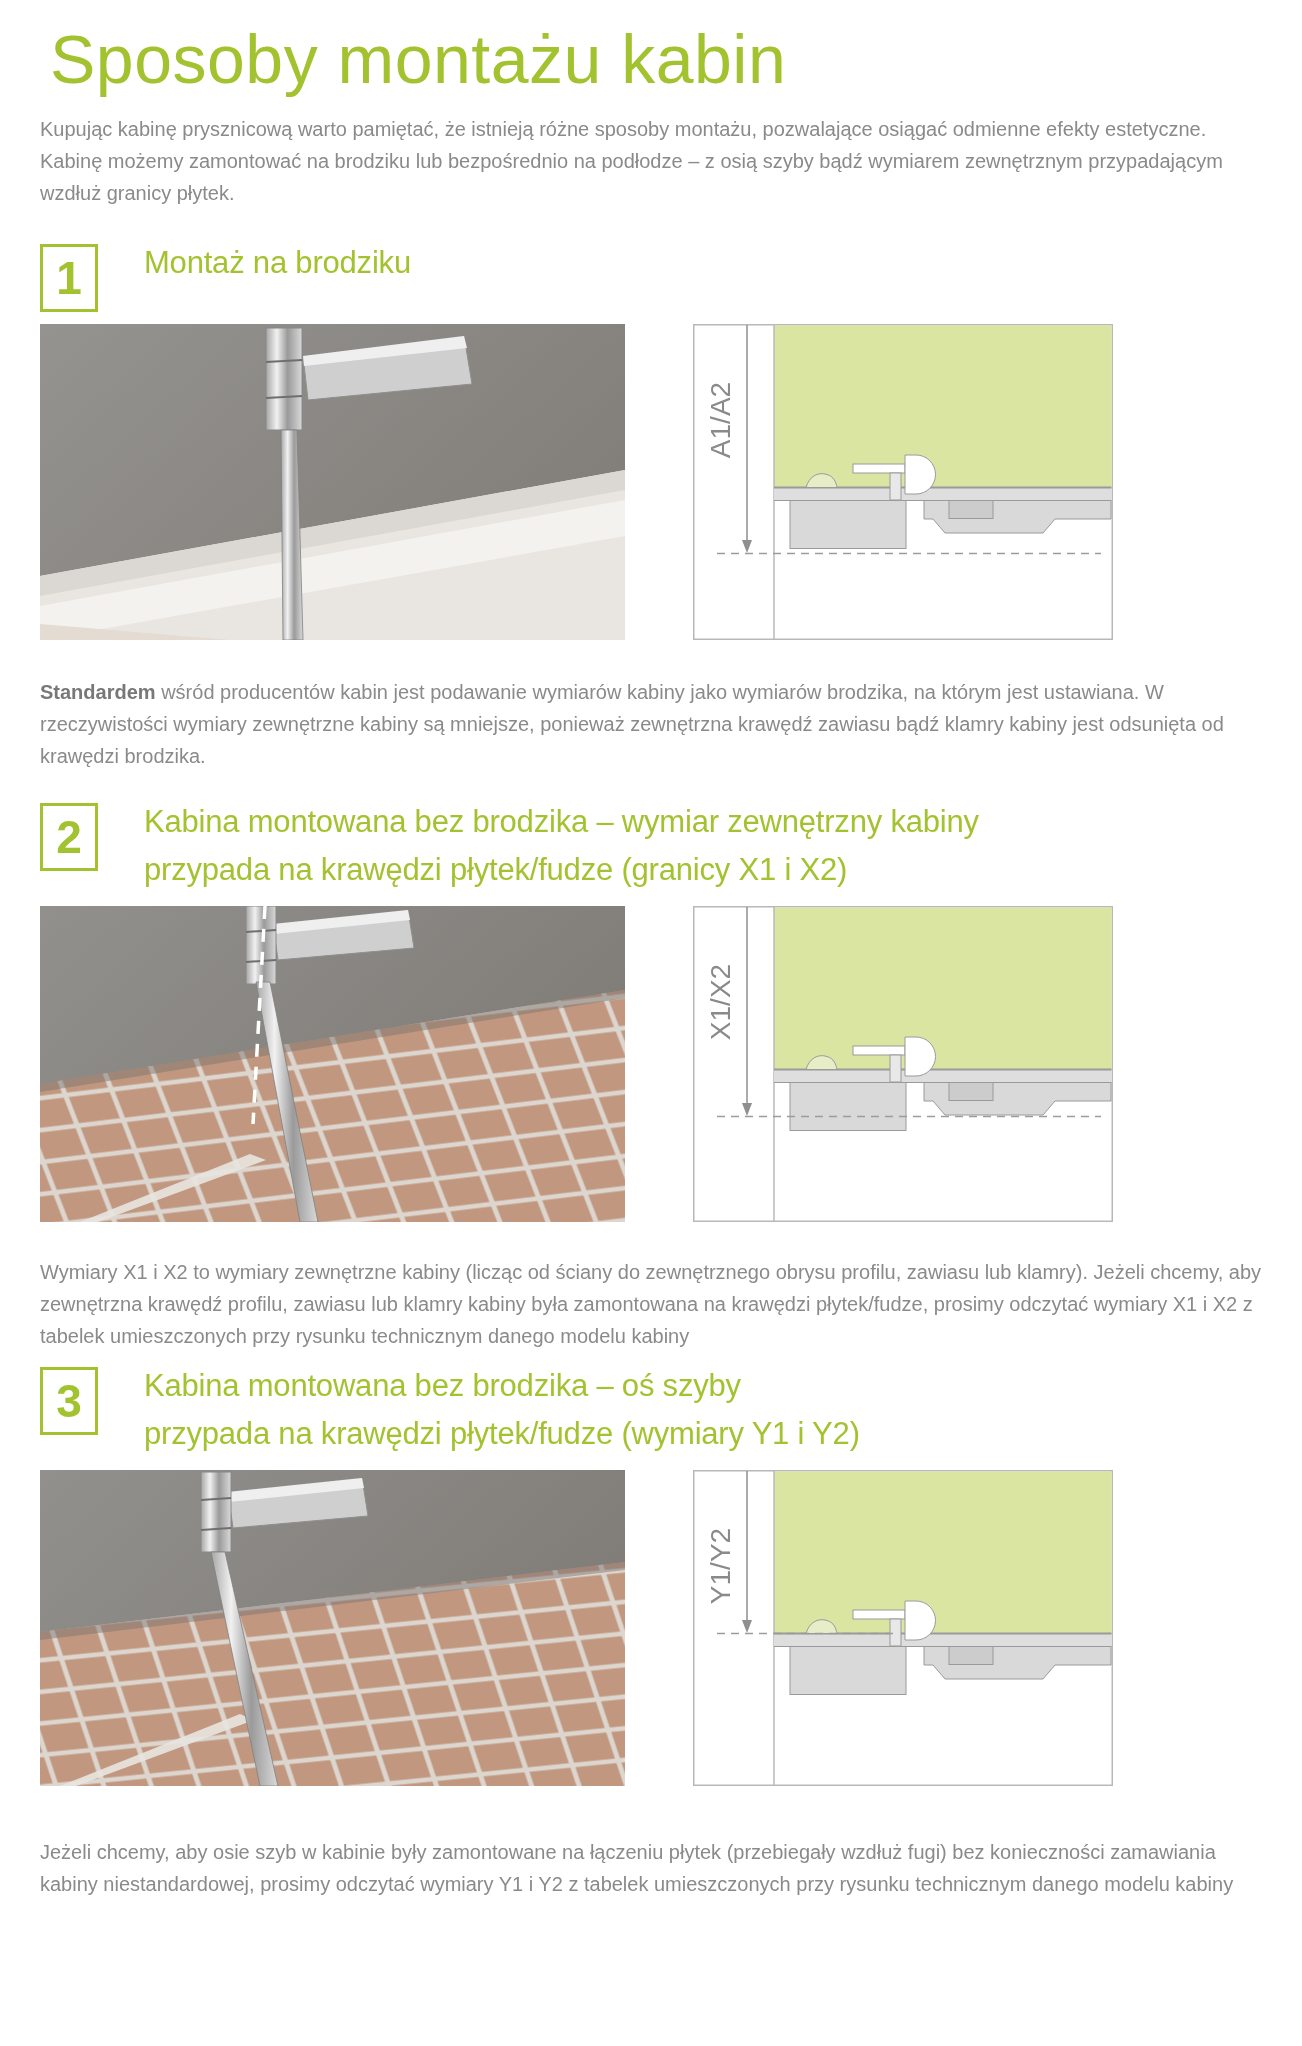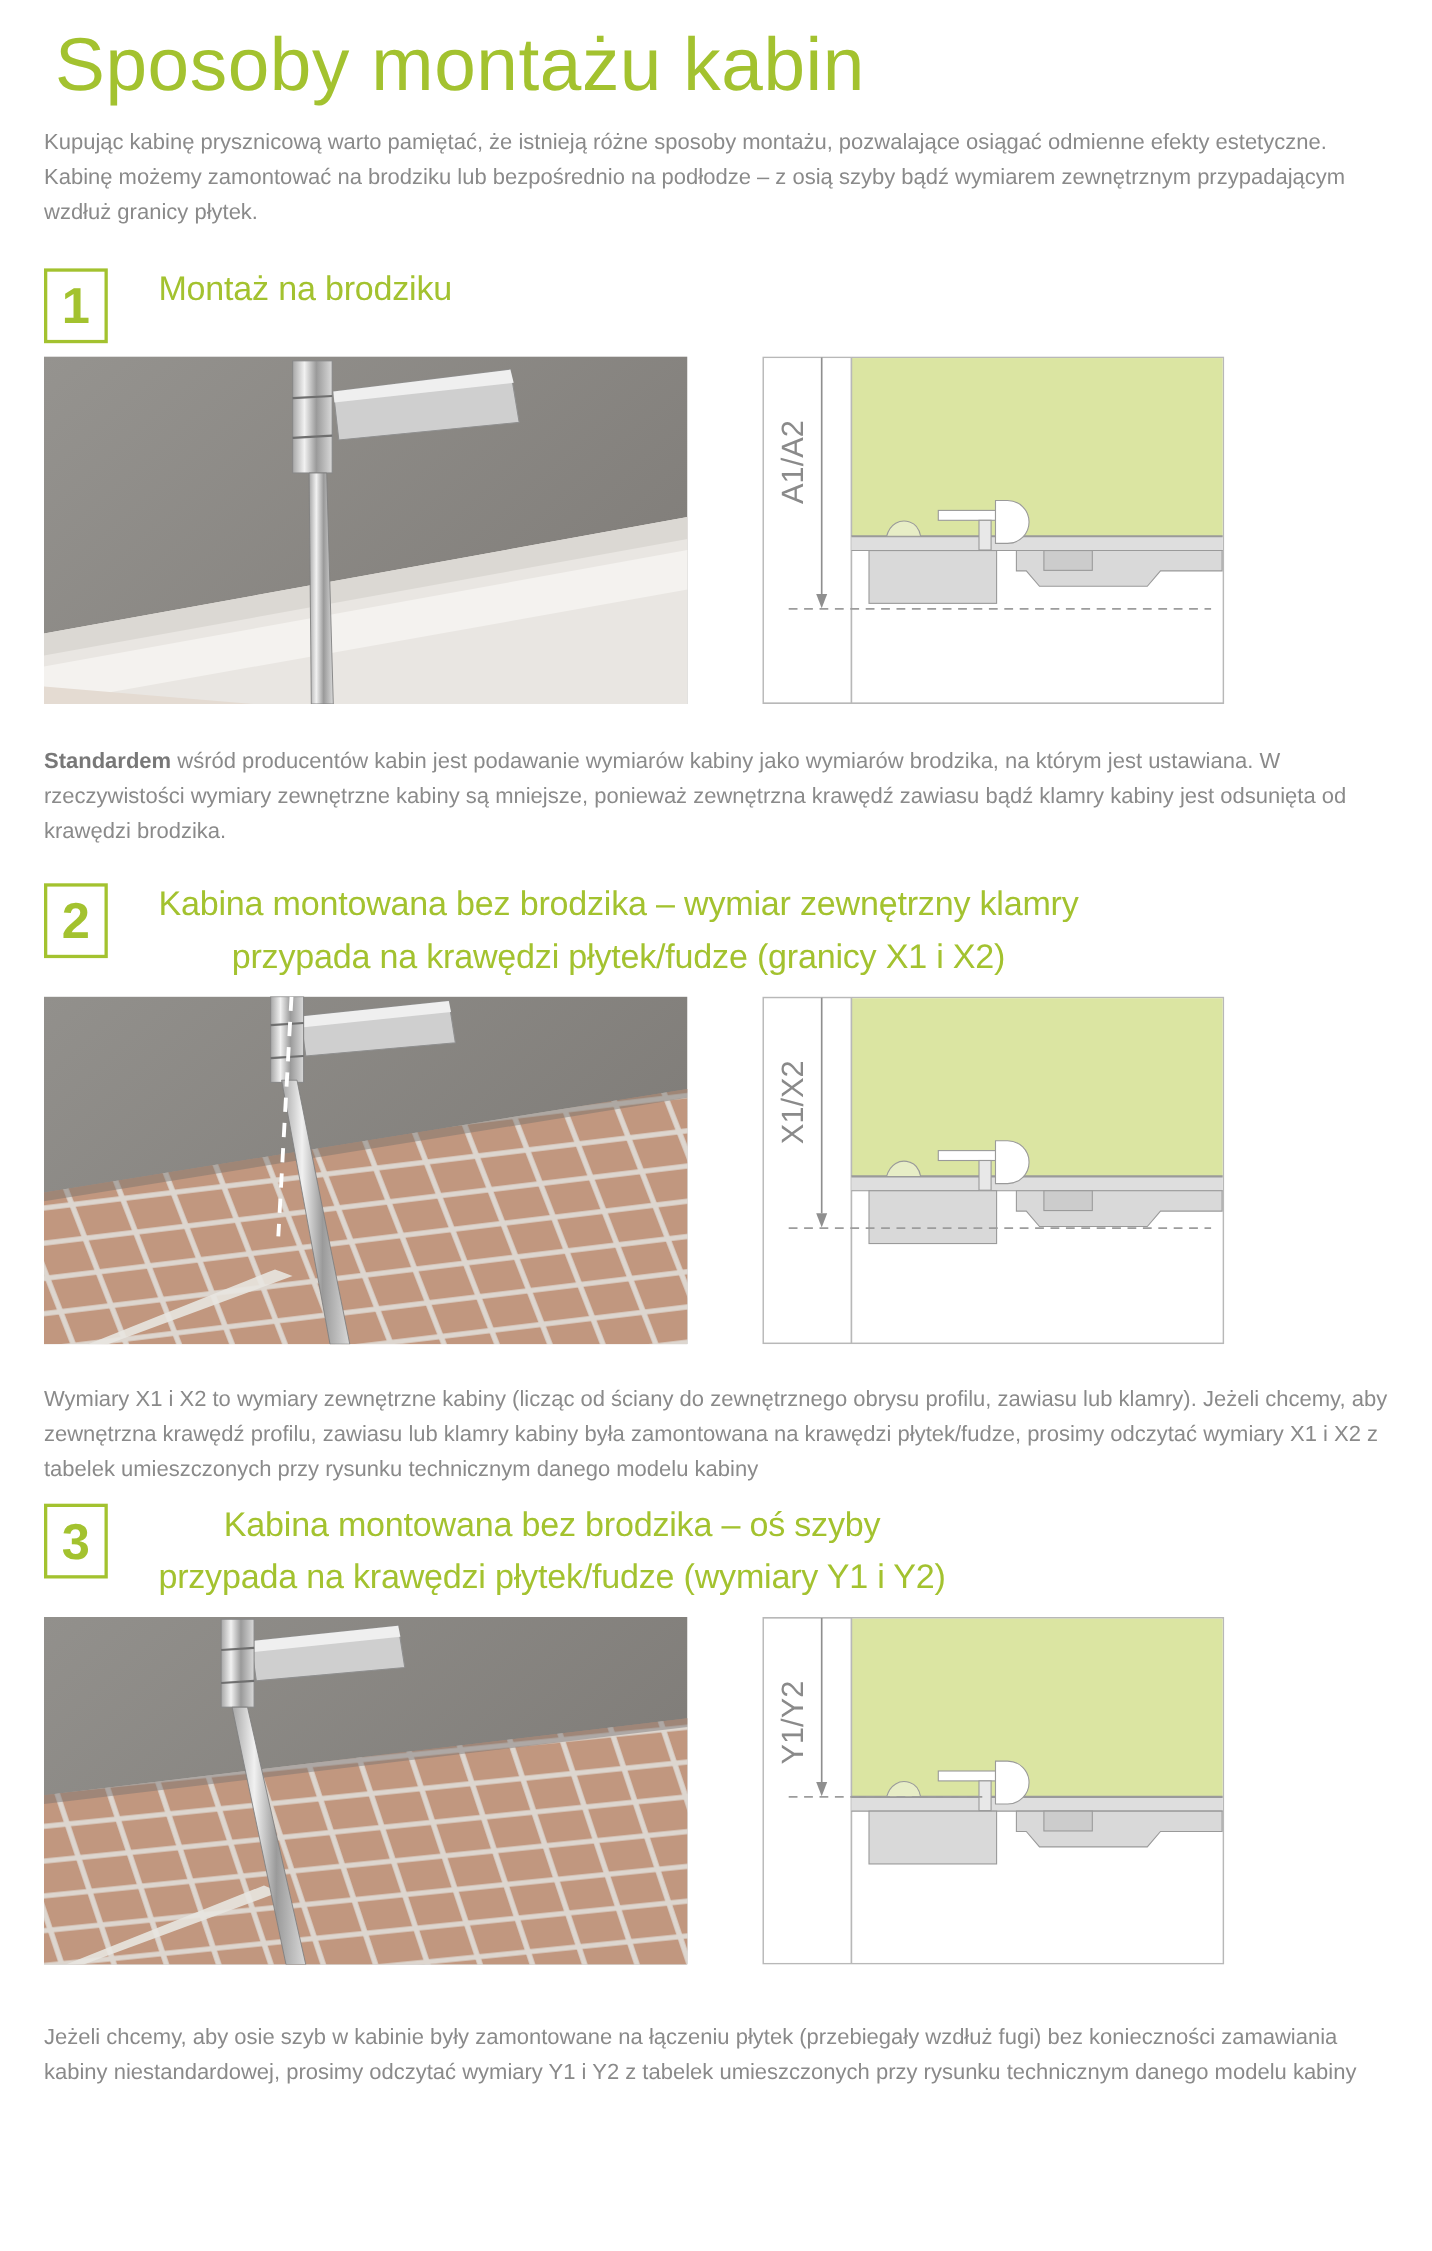--- a/index.html
+++ b/index.html
@@ -22,21 +22,21 @@
   .sh-2{margin-top:26px;}
   .sh-3{margin-top:10px;}
   .num-box{
     flex:0 0 auto;width:52px;height:62px;margin-top:5px;
     border:3.5px solid #a3c22f;color:#a3c22f;
     display:flex;align-items:center;justify-content:center;
     font-size:46px;font-weight:600;line-height:1;
   }
   .section-heading{
     margin:0 0 0 46px;color:#a3c22f;font-size:31px;font-weight:400;
-    line-height:1.55;letter-spacing:-.2px;text-align:center;
+    line-height:1.55;letter-spacing:-.2px;
   }
   .media-row{display:flex;margin-top:12px;align-items:flex-start;}
   .photo{flex:0 0 auto;width:585px;height:316px;}
   .diagram{flex:0 0 auto;width:420px;height:316px;margin-left:68px;}
   .photo svg,.diagram svg{display:block;width:100%;height:100%;}
   svg text{font-family:"Liberation Sans",sans-serif;}
   .note{
     margin:36px 0 0 0;color:#8a8a8a;font-size:20px;line-height:1.6;
     max-width:1232px;
   }
@@ -112,21 +112,21 @@
       <text x="30" y="96" transform="rotate(-90 30 96)" text-anchor="middle" dominant-baseline="middle" font-size="28" fill="#8a8a8a">A1/A2</text>
     </svg>
   </div>
 </div>
 
 <p class="note"><strong>Standardem</strong><span> wśród producentów kabin jest podawanie wymiarów kabiny jako wymiarów brodzika, na którym jest ustawiana. W rzeczywistości wymiary zewnętrzne kabiny są mniejsze, ponieważ zewnętrzna krawędź zawiasu bądź klamry kabiny jest odsunięta od krawędzi brodzika.</span></p>
 
 <div class="section-header sh-2">
   <div class="num-box">2</div>
   <h2 class="section-heading">
-    <span>Kabina montowana bez brodzika – wymiar zewnętrzny klamry</span><br>
+    <span>Kabina montowana bez brodzika – wymiar zewnętrzny kabiny</span><br>
     <span>przypada na krawędzi płytek/fudze (granicy X1 i X2)</span>
   </h2>
 </div>
 
 <div class="media-row">
   <div class="photo">
     <svg viewBox="0 0 585 316">
       <defs>
         <linearGradient id="wall2" x1="0" y1="0" x2="1" y2="0.6">
           <stop offset="0" stop-color="#92908c"></stop>

